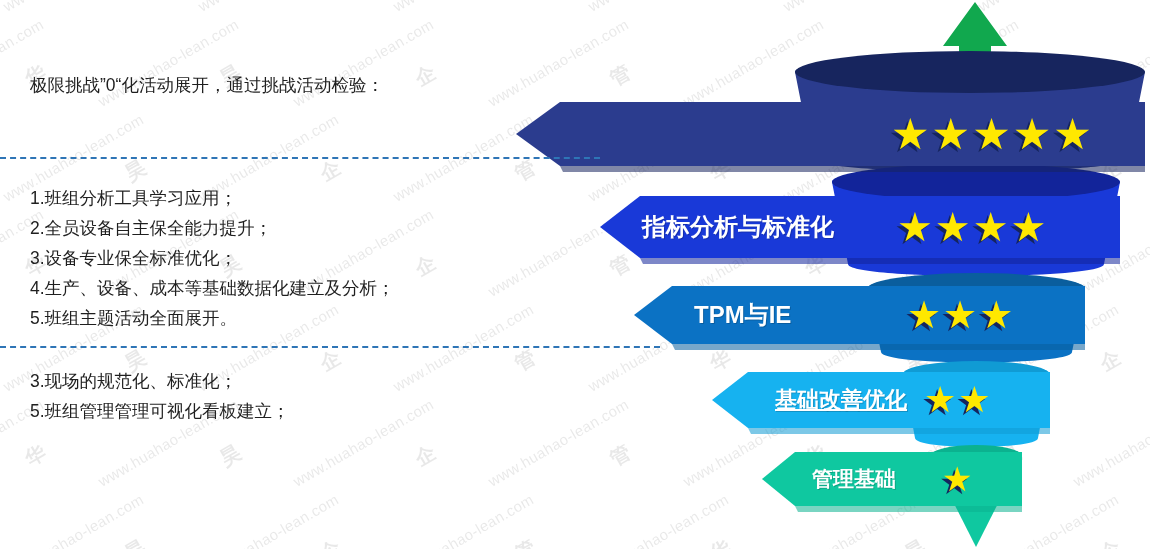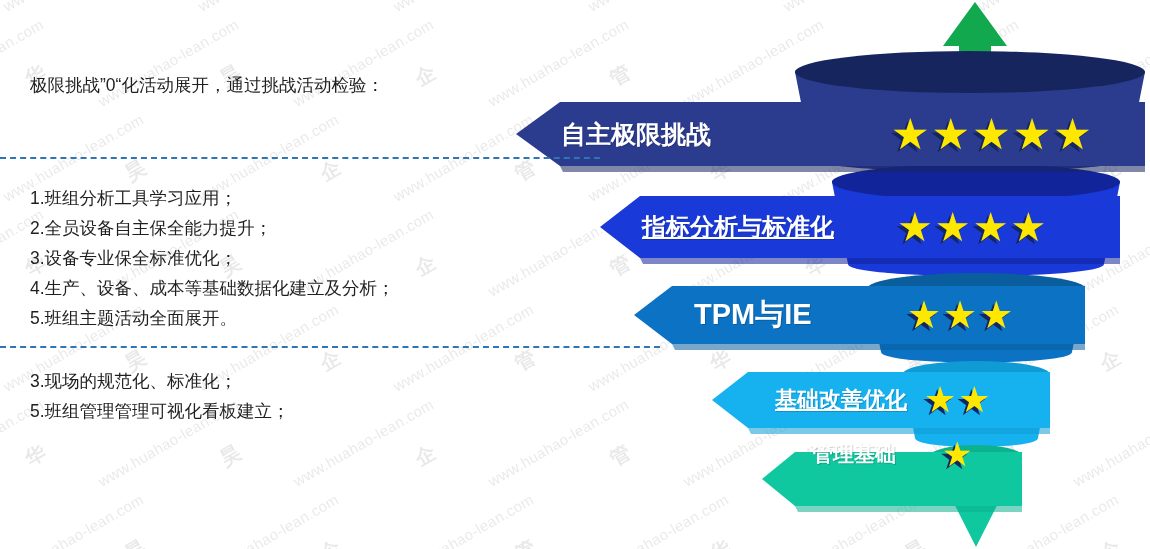--- a/index.html
+++ b/index.html
@@ -64,21 +64,21 @@
   .star{
     position:relative;
     display:inline-block;
     line-height:1;
     color:#FFE800;
     text-shadow:-3px 3px 0 #15255e;
     font-family:"DejaVu Sans",sans-serif;
   }
   .b1 .label{font-size:25px;}
   .b2 .label{font-size:24px;}
-  .b3 .label{font-size:29px;}
+  .b3 .label{font-size:24px;}
   .b4 .label{font-size:22px;}
   .b5 .label{font-size:21px;}
 </style>
 </head>
 <body>
 
 <div id="stage">
 
   <div class="wm-layer" id="wm-layer">
       <div class="wm url" style="left: 0px; top: 0px; transform: rotate(-30deg);">www.huahao-lean.com</div>
@@ -214,34 +214,33 @@
       </g>
       <g>
         <polygon points="795,452 1022,452 1022,506 795,506 762,479" fill="#0FC8A0"></polygon>
         <polygon points="795,506 1022,506 1022,512 798,512" fill="#0BB28F" opacity=".55"></polygon>
       </g>
     </svg>
   </div>
 
   <div class="banner b1" style="left:516px;top:102px;width:629px;height:64px;">
     <div class="body">
-      <span class="label" style="left:45px;">自主极限挑战</span>
       <span class="stars" style="left:375px;gap:2px;font-size:43px;">
           <span class="star">★</span>
           <span class="star">★</span>
           <span class="star">★</span>
           <span class="star">★</span>
           <span class="star">★</span>
         </span>
     </div>
   </div>
 
   <div class="banner b2" style="left:600px;top:196px;width:520px;height:62px;">
     <div class="body">
-      <span class="label" style="left:42px;text-decoration:underline;">指标分析与标准化</span>
+      <span class="label" style="left:42px;">指标分析与标准化</span>
       <span class="stars" style="left:297px;gap:2px;font-size:40px;">
           <span class="star">★</span>
           <span class="star">★</span>
           <span class="star">★</span>
           <span class="star">★</span>
         </span>
     </div>
   </div>
 
   <div class="banner b3" style="left:634px;top:286px;width:451px;height:58px;">
@@ -258,21 +257,21 @@
   <div class="banner b4" style="left:712px;top:372px;width:338px;height:56px;">
     <div class="body">
       <span class="label" style="left:63px;text-decoration:underline;">基础改善优化</span>
       <span class="stars" style="left:212px;gap:2px;font-size:36px;">
           <span class="star">★</span>
           <span class="star">★</span>
         </span>
     </div>
   </div>
 
-  <div class="banner b5" style="left:762px;top:427px;width:260px;height:54px;">
+  <div class="banner b5" style="left:762px;top:452px;width:260px;height:54px;">
     <div class="body">
       <span class="label" style="left:50px;">管理基础</span>
       <span class="stars" style="left:180px;gap:2px;font-size:34px;">
           <span class="star">★</span>
         </span>
     </div>
   </div>
 
   <div class="divider" id="div1"></div>
   <div class="divider" id="div2"></div>

